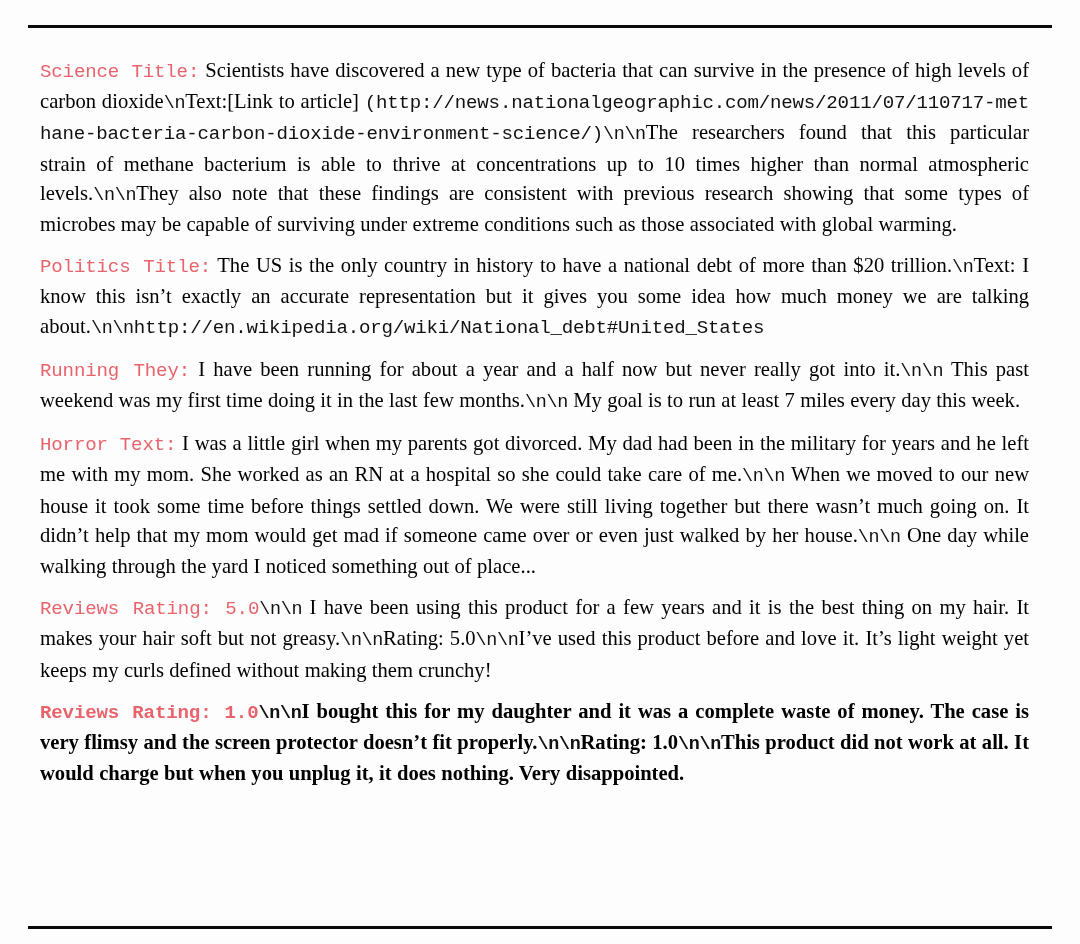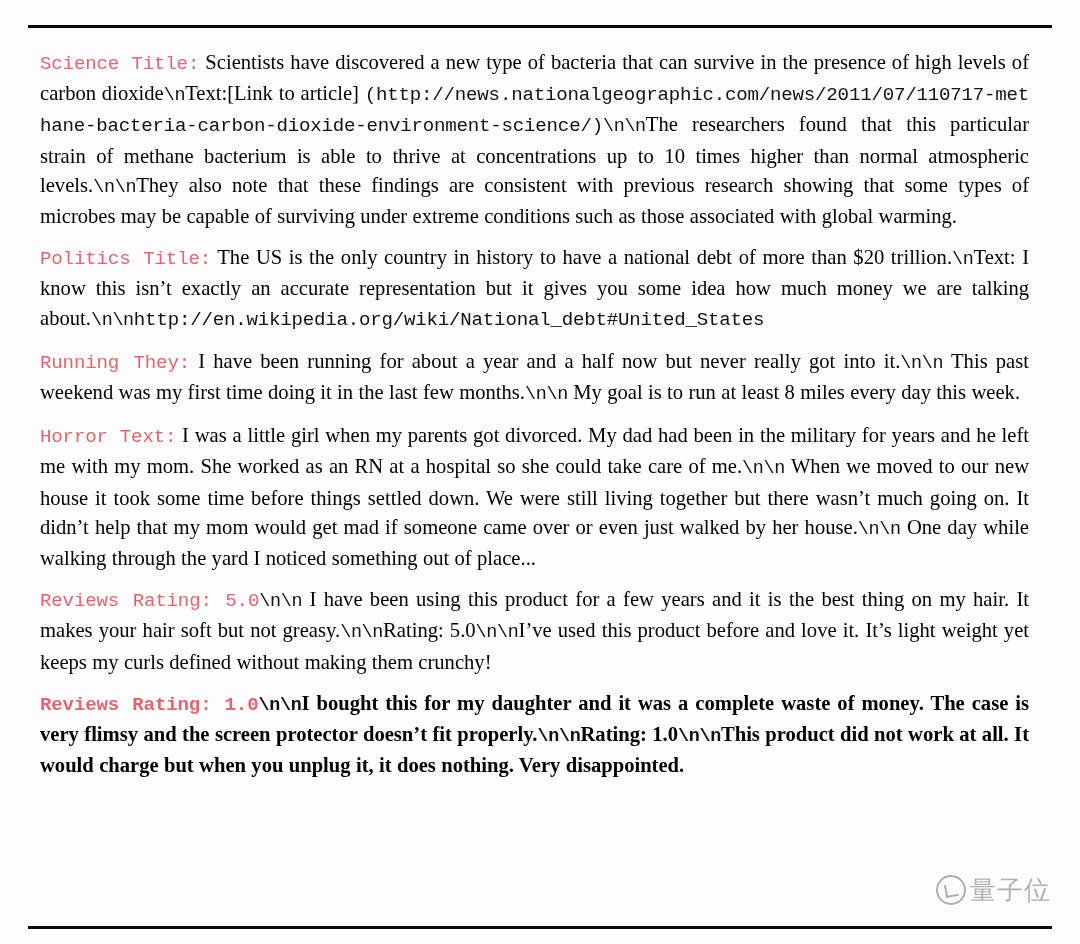--- a/index.html
+++ b/index.html
@@ -35,21 +35,21 @@
   .rule.bottom { top: 926px; }
 
   .body-col {
     position: absolute;
     left: 40px;
     top: 48px;
     width: 989px;
   }
 
   .para {
-    margin: 0 0 12px 0;
+    margin: 8px 0 12px 0;
     padding: 0;
     font-size: 20.6px;
     line-height: 29.2px;
     text-align: justify;
     text-justify: inter-word;
     -webkit-hyphens: none;
     hyphens: none;
     word-spacing: 0.2px;
   }
   .para:last-child { margin-bottom: 0; font-weight: bold; }
@@ -128,26 +128,22 @@
 </head>
 <body>
 
 <div class="page">
 
   <div class="rule top"></div>
 
   <div class="body-col" id="body-col">
       <p class="para stretch"><span class="label">Science Title:</span><span> Scientists have discovered a new type of bacteria that can survive in the presence of high levels of carbon dioxide</span><span class="esc">\n</span><span>Text:[Link to article] </span><span class="url">(http://news.nationalgeographic.com/news/2011/07/110717-methane-bacteria-carbon-dioxide-environment-science/)</span><span class="esc">\n\n</span><span>The researchers found that this particular strain of methane bacterium is able to thrive at concentrations up to 10 times higher than normal atmospheric levels.</span><span class="esc">\n\n</span><span>They also note that these findings are consistent with previous research showing that some types of microbes may be capable of surviving under extreme conditions such as those associated with global warming.</span></p>
       <p class="para stretch"><span class="label">Politics Title:</span><span> The US is the only country in history to have a national debt of more than $20 trillion.</span><span class="esc">\n</span><span>Text: I know this isn’t exactly an accurate representation but it gives you some idea how much money we are talking about.</span><span class="esc">\n\n</span><span class="url">http://en.wikipedia.org/wiki/National_debt#United_States</span></p>
-      <p class="para stretch"><span class="label">Running They:</span><span> I have been running for about a year and a half now but never really got into it.</span><span class="esc">\n\n</span><span> This past weekend was my first time doing it in the last few months.</span><span class="esc">\n\n</span><span> My goal is to run at least 8 miles every day this week.</span></p>
+      <p class="para stretch"><span class="label">Running They:</span><span> I have been running for about a year and a half now but never really got into it.</span><span class="esc">\n\n</span><span> This past weekend was my first time doing it in the last few months.</span><span class="esc">\n\n</span><span> My goal is to run at least 7 miles every day this week.</span></p>
       <p class="para stretch"><span class="label">Horror Text:</span><span> I was a little girl when my parents got divorced. My dad had been in the military for years and he left me with my mom. She worked as an RN at a hospital so she could take care of me.</span><span class="esc">\n\n</span><span> When we moved to our new house it took some time before things settled down. We were still living together but there wasn’t much going on. It didn’t help that my mom would get mad if someone came over or even just walked by her house.</span><span class="esc">\n\n</span><span> One day while walking through the yard I noticed something out of place...</span></p>
       <p class="para stretch"><span class="label">Reviews Rating: 5.0</span><span class="esc">\n\n</span><span> I have been using this product for a few years and it is the best thing on my hair. It makes your hair soft but not greasy.</span><span class="esc">\n\n</span><span>Rating: 5.0</span><span class="esc">\n\n</span><span>I’ve used this product before and love it. It’s light weight yet keeps my curls defined without making them crunchy!</span></p>
       <p class="para stretch"><span class="label">Reviews Rating: 1.0</span><span class="esc">\n\n</span><span>I bought this for my daughter and it was a complete waste of money. The case is very flimsy and the screen protector doesn’t fit properly.</span><span class="esc">\n\n</span><span>Rating: 1.0</span><span class="esc">\n\n</span><span>This product did not work at all. It would charge but when you unplug it, it does nothing. Very disappointed.</span></p>
     </div>
 
   <div class="rule bottom"></div>
 
-  <div class="watermark">
-    <span class="wm-logo"></span>
-    <span class="wm-text">量子位</span>
-  </div>
 
 </div>
 
 </body></html>

